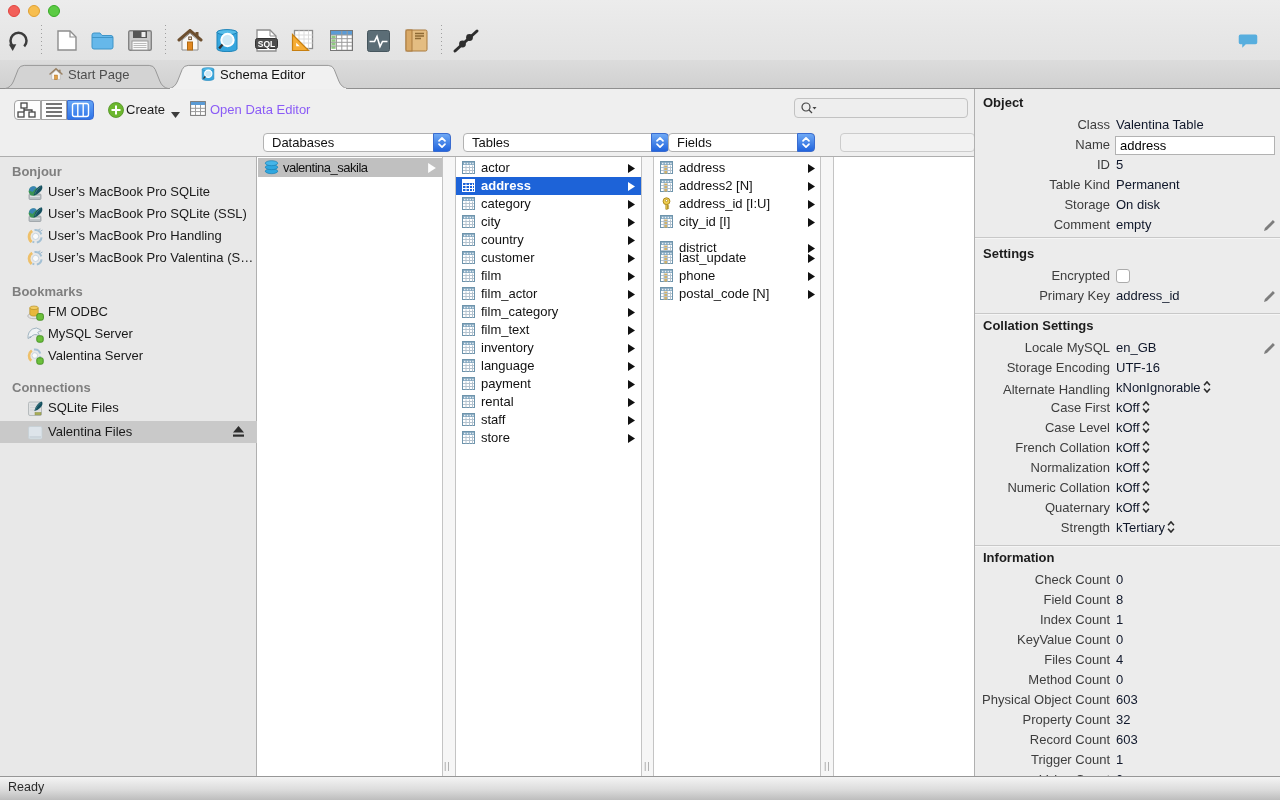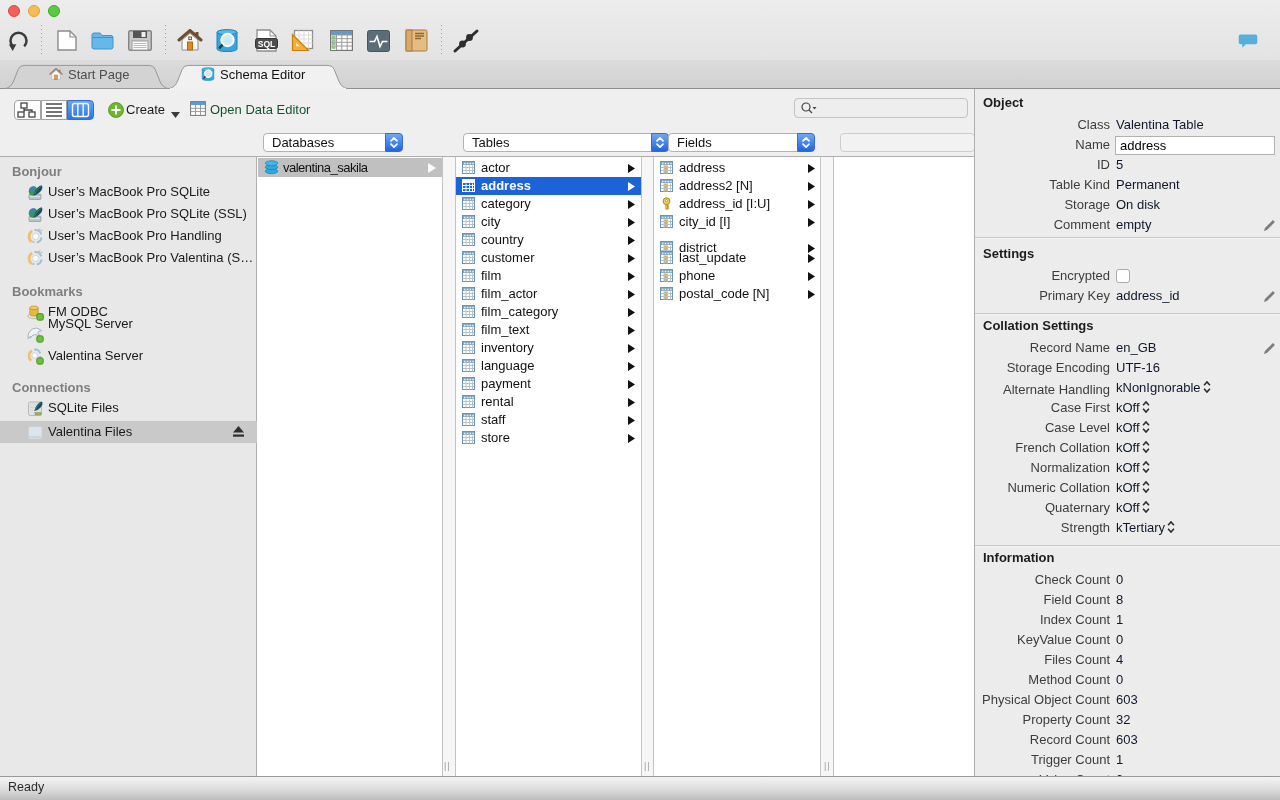--- a/index.html
+++ b/index.html
@@ -233,30 +233,30 @@
   </svg>
 <div class="a" style="left:126px;top:100px;height:20px;line-height:20px;color:#1c1c1c">Create</div>
 <svg class="a" style="left:171px;top:112px" width="9" height="6" viewBox="0 0 9 6">
     <path d="M0,0 h9 l-4.5,6 z" fill="#3c3c3c"></path>
   </svg>
 <svg class="a" style="left:190px;top:101px" width="16" height="15" viewBox="0 0 16 15">
     <rect x="0.6" y="0.6" width="14.8" height="13.8" fill="#fff" stroke="#767676"></rect>
     <rect x="1" y="1" width="14" height="3" fill="#5b9bd5"></rect>
     <path d="M5.5,4 V14 M10.5,4 V14 M1,7.3 H15 M1,10.6 H15" stroke="#9a9a9a" fill="none"></path>
   </svg>
-<div class="a" style="left:210px;top:100px;height:20px;line-height:20px;color:#14532d">Open Data Editor</div>
+<div class="a" style="left:210px;top:100px;height:20px;line-height:20px;color:#8b5cf6">Open Data Editor</div>
 
 <div class="a" style="left:794px;top:98px;width:174px;height:20px;background:#eee;border:1px solid #c2c2c2;border-radius:4px"></div>
 <svg class="a" style="left:801px;top:102px" width="16" height="13" viewBox="0 0 16 13">
     <circle cx="5" cy="5" r="4" fill="none" stroke="#444" stroke-width="1.2"></circle>
     <path d="M8,8 L11,11" stroke="#444" stroke-width="1.2"></path>
     <path d="M11.5,5 h4 l-2,2.6 z" fill="#444"></path>
   </svg>
 
-<div class="a dd" style="left:263px;width:140px">Databases<span class="cap"><svg width="16" height="17" viewBox="0 0 16 17">
+<div class="a dd" style="left:263px;width:188px">Databases<span class="cap"><svg width="16" height="17" viewBox="0 0 16 17">
         <path d="M5,6.8 L8,3.8 L11,6.8" stroke="#fff" stroke-width="1.7" fill="none" stroke-linecap="round" stroke-linejoin="round"></path>
         <path d="M5,10.2 L8,13.2 L11,10.2" stroke="#fff" stroke-width="1.7" fill="none" stroke-linecap="round" stroke-linejoin="round"></path>
       </svg></span></div>
 <div class="a dd" style="left:463px;width:206px">Tables<span class="cap"><svg width="16" height="17" viewBox="0 0 16 17">
         <path d="M5,6.8 L8,3.8 L11,6.8" stroke="#fff" stroke-width="1.7" fill="none" stroke-linecap="round" stroke-linejoin="round"></path>
         <path d="M5,10.2 L8,13.2 L11,10.2" stroke="#fff" stroke-width="1.7" fill="none" stroke-linecap="round" stroke-linejoin="round"></path>
       </svg></span></div>
 <div class="a dd" style="left:668px;width:147px">Fields<span class="cap"><svg width="16" height="17" viewBox="0 0 16 17">
         <path d="M5,6.8 L8,3.8 L11,6.8" stroke="#fff" stroke-width="1.7" fill="none" stroke-linecap="round" stroke-linejoin="round"></path>
         <path d="M5,10.2 L8,13.2 L11,10.2" stroke="#fff" stroke-width="1.7" fill="none" stroke-linecap="round" stroke-linejoin="round"></path>
@@ -303,21 +303,21 @@
     <path d="M2.8,3.8 v6.2 c0,1.2 1.9,2.1 4.2,2.1 s4.2,-0.9 4.2,-2.1 V3.8" fill="#e7b83c" stroke="#b68f25" stroke-width=".7"></path>
     <ellipse cx="7" cy="3.8" rx="4.2" ry="1.8" fill="#f2cd63" stroke="#b68f25" stroke-width=".7"></ellipse>
     <rect x="9.8" y="9.6" width="6.6" height="6.6" rx="1.8" fill="#6cc03c" stroke="#3f8c1c" stroke-width=".9"></rect>
   </svg>
 <div class="a si" style="top:301px">FM ODBC</div>
 <svg class="a sic" style="left:27px;top:326px" viewBox="0 0 17 17">
     <path d="M1,12.5 q-0.5,-6.5 4.5,-9.5 q4,-2.3 7.5,0.5 l1.5,1.3 q-2.8,0.3 -3.8,1.7 q1.8,1.5 1.3,3.8 q-1.8,-2.2 -4.5,-1.7 q-2.6,0.7 -3.6,2.7 q-1.7,0.4 -2.9,1.2z" fill="#f0f3f5" stroke="#8da4b4" stroke-width=".8"></path>
     <circle cx="3.2" cy="11" r="0.8" fill="#8da4b4"></circle>
     <rect x="9.8" y="9.8" width="6.4" height="6.4" rx="1.8" fill="#6cc03c" stroke="#3f8c1c" stroke-width=".9"></rect>
   </svg>
-<div class="a si" style="top:313px">MySQL Server</div>
+<div class="a si" style="top:323px">MySQL Server</div>
 <svg class="a sic" style="left:27px;top:348px" viewBox="0 0 17 17">
     <path d="M4.8,2.5 a6.5,6.5 0 0 0 -0.6,10.2" stroke="#eec06a" stroke-width="2.6" fill="none"></path>
     <path d="M7,1.5 a5.8,5.8 0 0 1 6.3,4 M13.4,8.2 a5.8,5.8 0 0 1 -3.6,4.8" stroke="#a3c0d4" stroke-width="1.9" fill="none"></path>
     <circle cx="7.8" cy="7.5" r="2.8" fill="#fbfbfb" stroke="#bccdd9" stroke-width=".8"></circle>
     <rect x="9.8" y="9.8" width="6.4" height="6.4" rx="1.8" fill="#6cc03c" stroke="#3f8c1c" stroke-width=".9"></rect>
   </svg>
 <div class="a si" style="top:345px">Valentina Server</div>
 <div class="a sh" style="top:377px">Connections</div>
 <svg class="a sic" style="left:27px;top:400px" viewBox="0 0 17 17">
     <rect x="1.5" y="2" width="13" height="13.5" rx="1.5" fill="#e0e2e3" stroke="#aab0b3" stroke-width=".8"></rect>
@@ -601,21 +601,21 @@
 <div class="a ph" style="left:983px;top:244px">Settings</div>
 <div class="a pl" style="top:266px">Encrypted</div>
 <div class="a" style="left:1116px;top:269px;width:14px;height:14px;background:#fff;border:1px solid #ababab;border-radius:3px"></div>
 <div class="a pl" style="top:286px">Primary Key</div>
 <div class="a pv" style="top:286px">address_id</div>
 <svg class="a pen" style="top:290px" viewBox="0 0 13 13">
     <path d="M1,12 L1.9,9 L9.9,1 L11.9,3 L3.9,11 Z" fill="#7d7d7d"></path>
   </svg>
 <div class="a psep" style="top:313px"></div>
 <div class="a ph" style="left:983px;top:316px">Collation Settings</div>
-<div class="a pl" style="top:338px">Record Name</div>
+<div class="a pl" style="top:338px">Locale MySQL</div>
 <div class="a pv" style="top:338px">en_GB</div>
 <svg class="a pen" style="top:342px" viewBox="0 0 13 13">
     <path d="M1,12 L1.9,9 L9.9,1 L11.9,3 L3.9,11 Z" fill="#7d7d7d"></path>
   </svg>
 <div class="a pl" style="top:358px">Storage Encoding</div>
 <div class="a pv" style="top:358px">UTF-16</div>
 <div class="a pl" style="top:380px">Alternate Handling</div>
 <div class="a pv" style="top:378px">kNonIgnorable<svg width="8" height="12" viewBox="0 0 7 11" style="margin-left:2px;vertical-align:-1px">
       <use href="#ud"></use>
     </svg></div>

